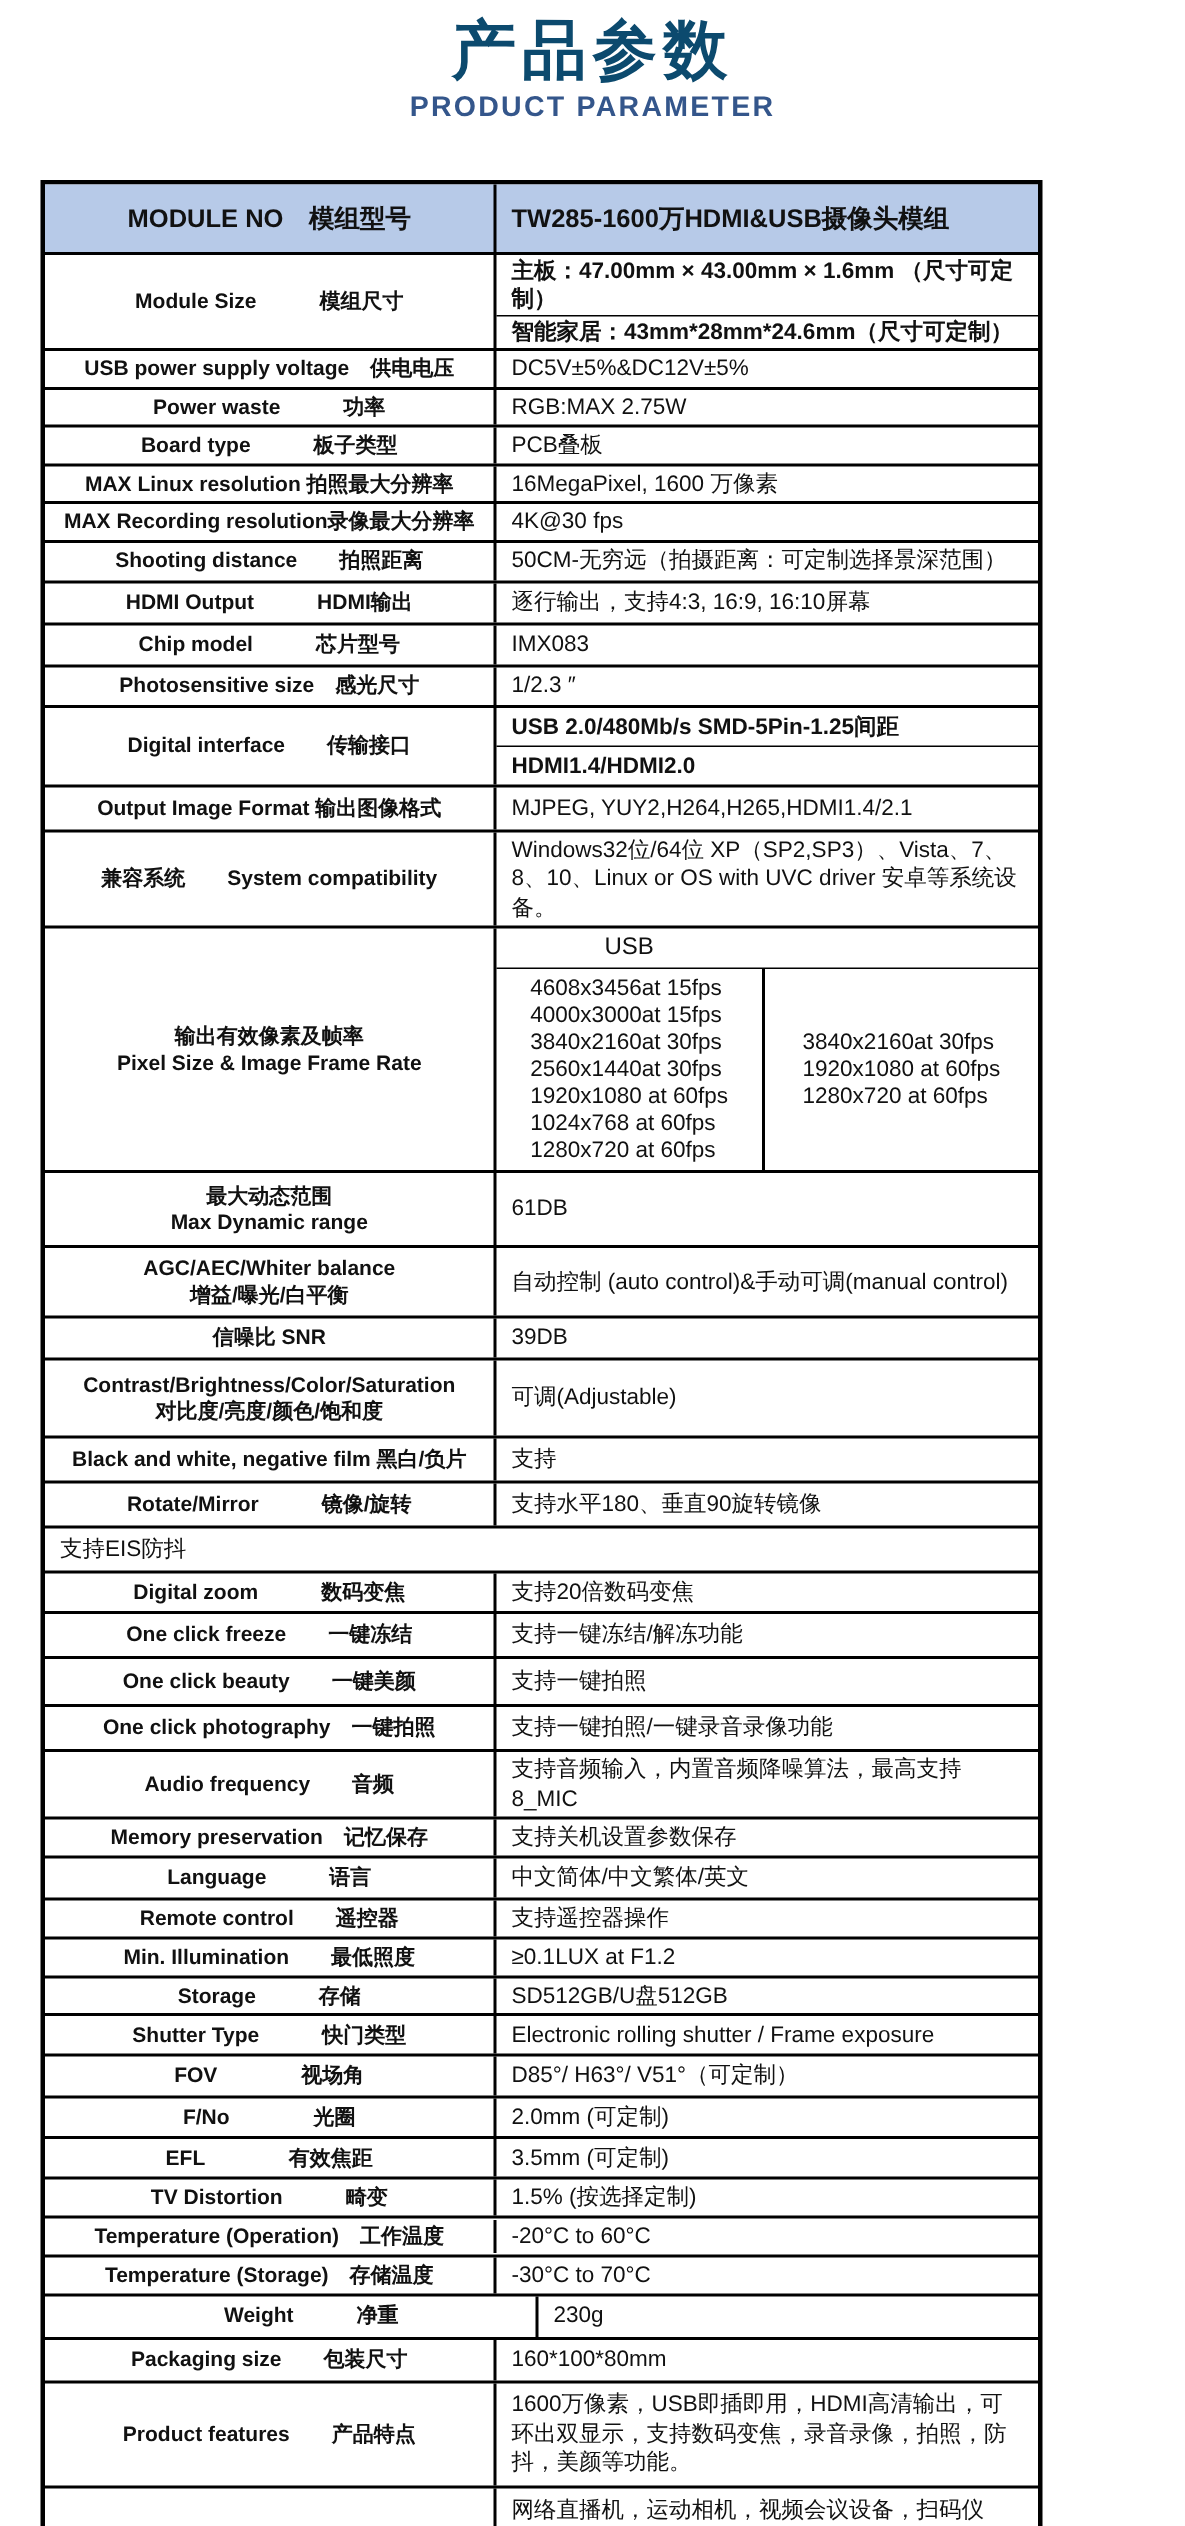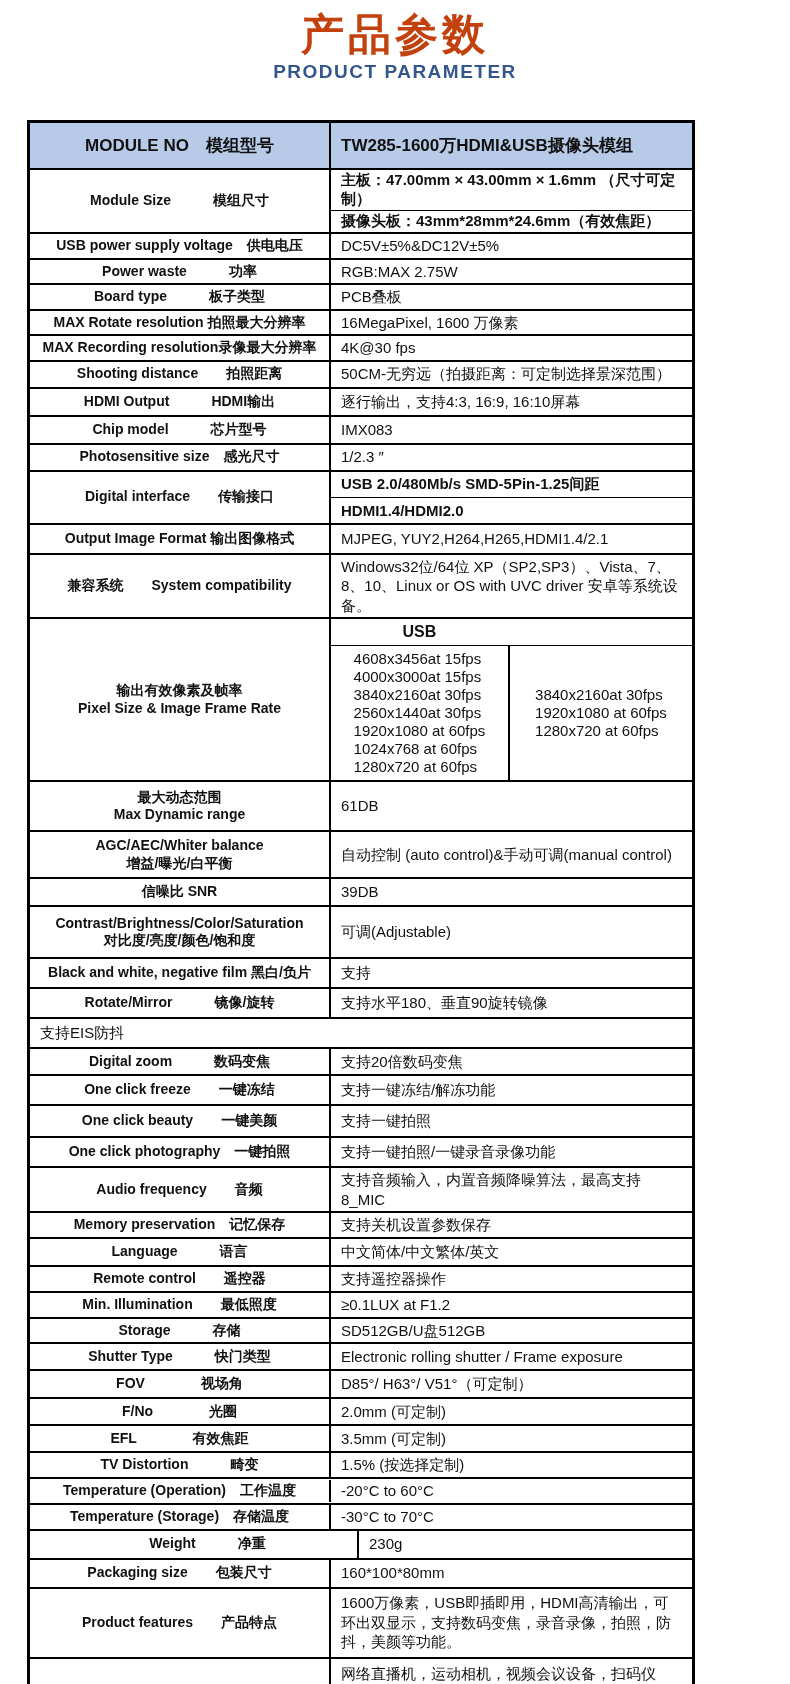--- a/index.html
+++ b/index.html
@@ -41,49 +41,49 @@
   .value-stack{flex:1 1 auto;display:flex;flex-direction:column;min-width:0;}
   .sub-cell{flex:1 1 0;display:flex;align-items:center;padding:1px 10px;box-sizing:border-box;font-weight:bold;}
   .sub-cell + .sub-cell{border-top:1px solid #000;}
   
   .matrix{flex:1 1 auto;display:flex;flex-direction:column;min-width:0;}
   .matrix-head{display:flex;border-bottom:1px solid #000;flex:0 0 26px;}
   .matrix-body{display:flex;flex:1 1 auto;}
   .mcol{box-sizing:border-box;display:flex;align-items:center;justify-content:center;}
   .mcol.musb{flex:0 0 49%;width:49%;}
   .mcol.mhdmi{flex:1 1 auto;border-left:2px solid #000;}
-  .matrix-head .mcol{font-weight:bold;font-size:16px;text-align:right;}
+  .matrix-head .mcol{font-weight:normal;font-size:16px;text-align:right;}
   .modes{white-space:pre-line;text-align:left;font-size:15px;line-height:1.2;padding:4px 0;}
 </style>
 </head>
 <body>
 
 <div class="page">
 
   <div class="title-block">
-    <h1 class="title-cn" style="color: #c2410c;">产品参数</h1>
+    <h1 class="title-cn" style="color: #0c4a6e;">产品参数</h1>
     <div class="title-en" style="color: rgb(52, 86, 139);">PRODUCT PARAMETER</div>
   </div>
 
   <div class="spec-table">
     <div class="row header-row" style="background: rgb(183, 202, 232);">
       <div class="cell label">MODULE NO　模组型号</div>
       <div class="cell value">
           <span class="vtext">TW285-1600万HDMI&amp;USB摄像头模组</span>
         </div>
     </div>
     <div id="rows">
         <div class="row" style="min-height: 46px;">
     <div class="cell label">Module Size　　　模组尺寸</div>
     <div class="value-stack">
       <div class="sub-cell">
         <span class="vtext">主板：47.00mm × 43.00mm × 1.6mm （尺寸可定制）</span>
       </div>
       <div class="sub-cell">
-        <span class="vtext">摄像头板：43mm*28mm*24.6mm（有效焦距）</span>
+        <span class="vtext">智能家居：43mm*28mm*24.6mm（尺寸可定制）</span>
       </div>
     </div>
   </div>
         <div class="row" style="min-height: 24px;">
     <div class="cell label">USB power supply voltage　供电电压</div>
     <div class="cell value">
       <span class="vtext">DC5V±5%&amp;DC12V±5%</span>
     </div>
   </div>
         <div class="row" style="min-height: 22px;">
@@ -92,21 +92,21 @@
       <span class="vtext">RGB:MAX 2.75W</span>
     </div>
   </div>
         <div class="row" style="min-height: 23px;">
     <div class="cell label">Board type　　　板子类型</div>
     <div class="cell value">
       <span class="vtext">PCB叠板</span>
     </div>
   </div>
         <div class="row" style="min-height: 22px;">
-    <div class="cell label">MAX Rotate resolution 拍照最大分辨率</div>
+    <div class="cell label">MAX Linux resolution 拍照最大分辨率</div>
     <div class="cell value">
       <span class="vtext">16MegaPixel, 1600 万像素</span>
     </div>
   </div>
         <div class="row" style="min-height: 23px;">
     <div class="cell label">MAX Recording resolution录像最大分辨率</div>
     <div class="cell value">
       <span class="vtext">4K@30 fps</span>
     </div>
   </div>

